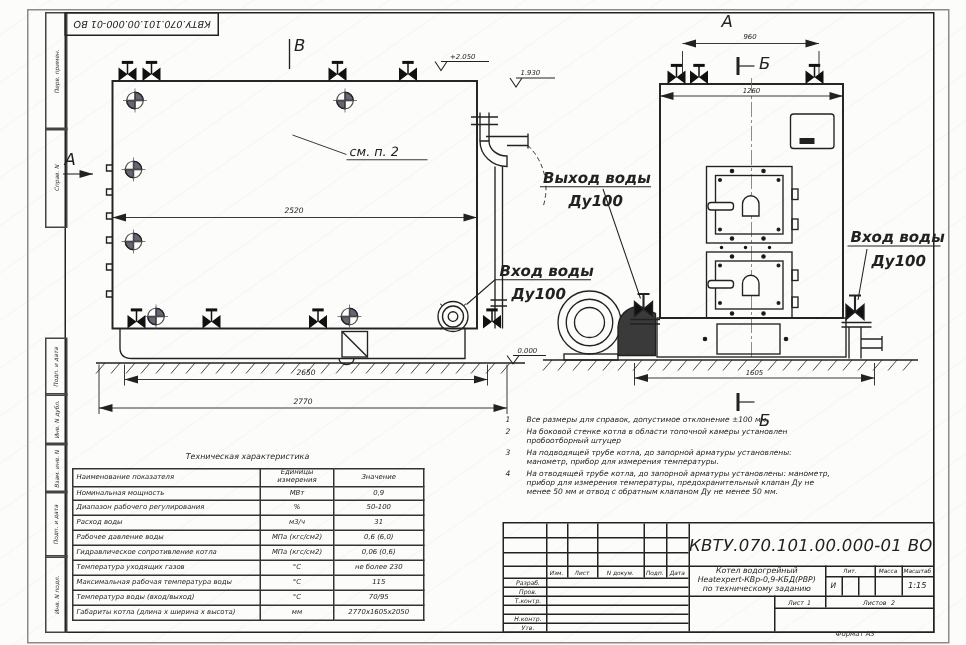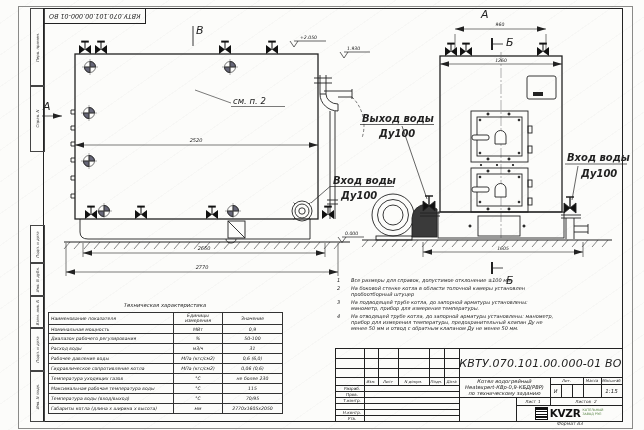--- a/index.html
+++ b/index.html
@@ -412,24 +412,16 @@
 
     <div class="txt" style="left:180px;top:48px;width:34px;height:8px;gap:2px;font-size:4.2px;">
       <span>Лист</span>
       <span>1</span>
     </div>
     <div class="txt" style="left:214px;top:48px;width:72px;height:8px;gap:3px;font-size:4.2px;">
       <span>Листов</span>
       <span>2</span>
     </div>
 
-    <div class="txt" style="left:180px;top:56px;width:106px;height:16px;gap:2px;">
-      <span class="logo-stripes"></span>
-      <span class="logo-kvzr">KVZR</span>
-      <span class="logo-co">
-        <div>КОТЕЛЬНЫЙ</div>
-        <div>ЗАВОД РЭП</div>
-      </span>
-    </div>
   </div>
 
   <div class="fmt">Формат А3</div>
 </div>
 
 </body></html>

